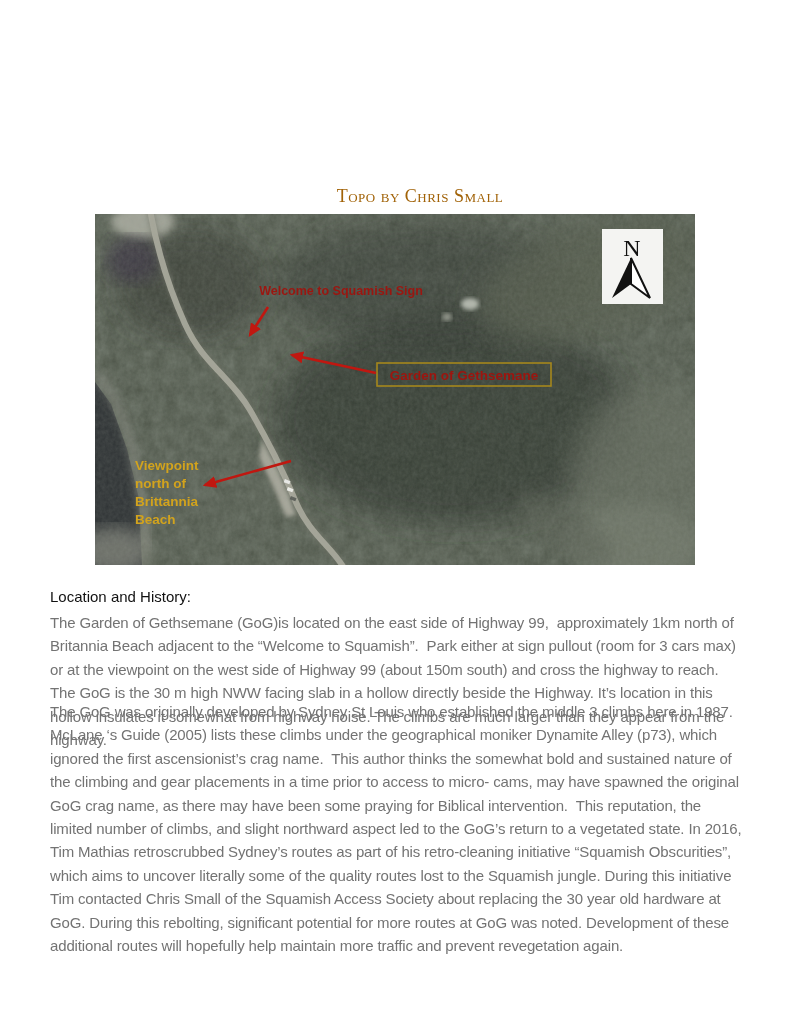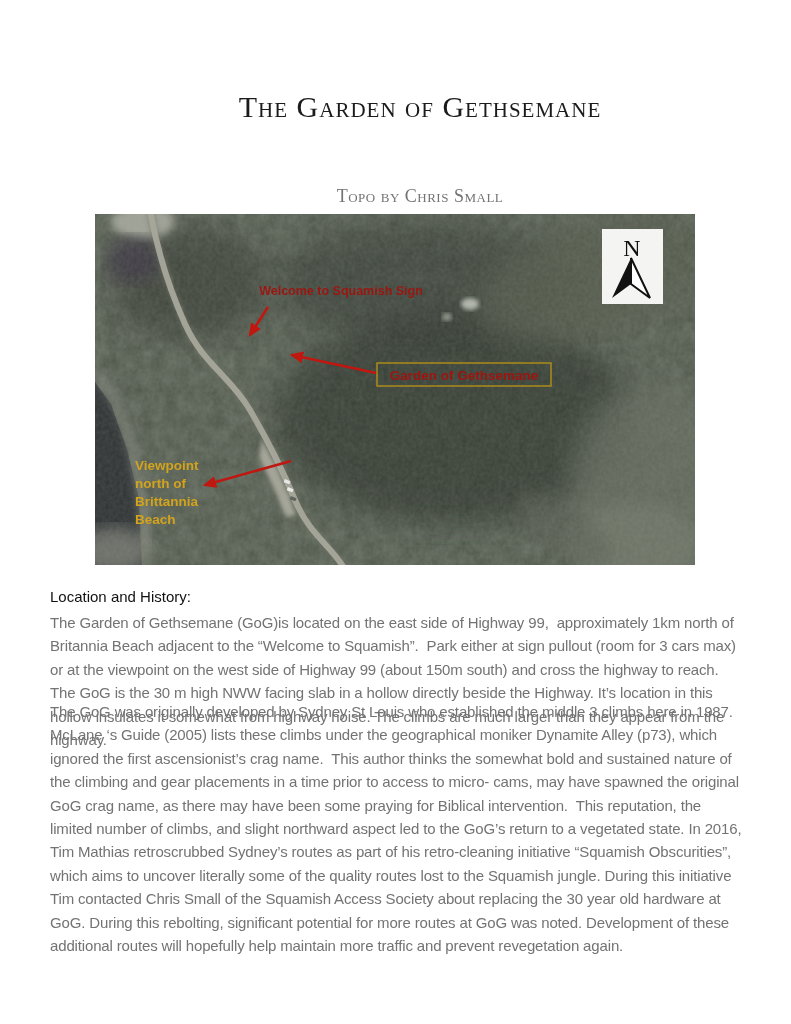--- a/index.html
+++ b/index.html
@@ -14,21 +14,21 @@
     font-size:30px;letter-spacing:1px;color:#1b1b1b;white-space:nowrap;
   }
   .doc-subtitle{
     position:absolute;top:146px;left:420px;transform:translateX(-50%);
     font-family:"Liberation Serif",serif;font-variant:small-caps;
     font-size:24px;letter-spacing:.5px;color:#222;white-space:nowrap;
   }
   .doc-byline{
     position:absolute;top:186px;left:420px;transform:translateX(-50%);
     font-family:"Liberation Serif",serif;font-variant:small-caps;
-    font-size:18px;letter-spacing:.5px;color:#737373;white-space:nowrap;
+    font-size:18px;letter-spacing:.5px;color:#a16207;white-space:nowrap;
   }
   .photo{
     position:absolute;left:95px;top:214px;width:600px;height:351px;
     overflow:hidden;background:#3f463b;
   }
   .photo svg{display:block;}
   .section-heading{
     position:absolute;left:50px;top:588px;font-size:15px;color:#111;
   }
   .body-para{
@@ -38,21 +38,20 @@
   }
   .para1{top:611px;}
   .para2{top:700px;}
   .map-label{font-family:"Liberation Sans",sans-serif;font-weight:bold;}
 </style>
 </head>
 <body>
 
 <div class="page">
 
-  <div class="doc-title">The Garden of Gethsemane</div>
   <div class="doc-byline">Topo by Chris Small</div>
 
   <div class="photo">
     <svg width="600" height="351" viewBox="0 0 600 351" xmlns="http://www.w3.org/2000/svg">
       <defs>
         <filter id="fNoise" x="-5%" y="-5%" width="110%" height="110%">
           <feTurbulence type="fractalNoise" baseFrequency="0.085 0.07" numOctaves="4" seed="8"></feTurbulence>
           <feColorMatrix type="matrix" values="0 0 0 0 0.155  0 0 0 0 0.180  0 0 0 0 0.145  0 0 0 0.85 0"></feColorMatrix>
         </filter>
         <filter id="fNoise2" x="-5%" y="-5%" width="110%" height="110%">

